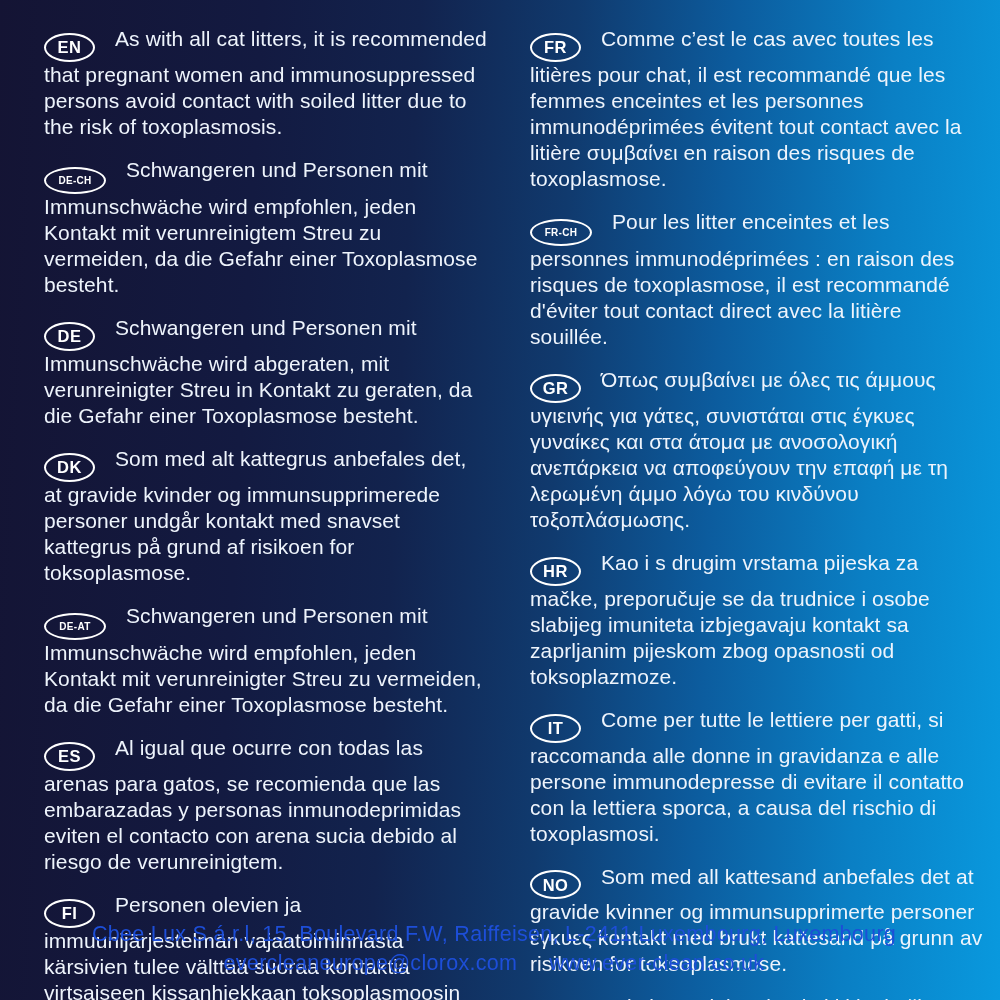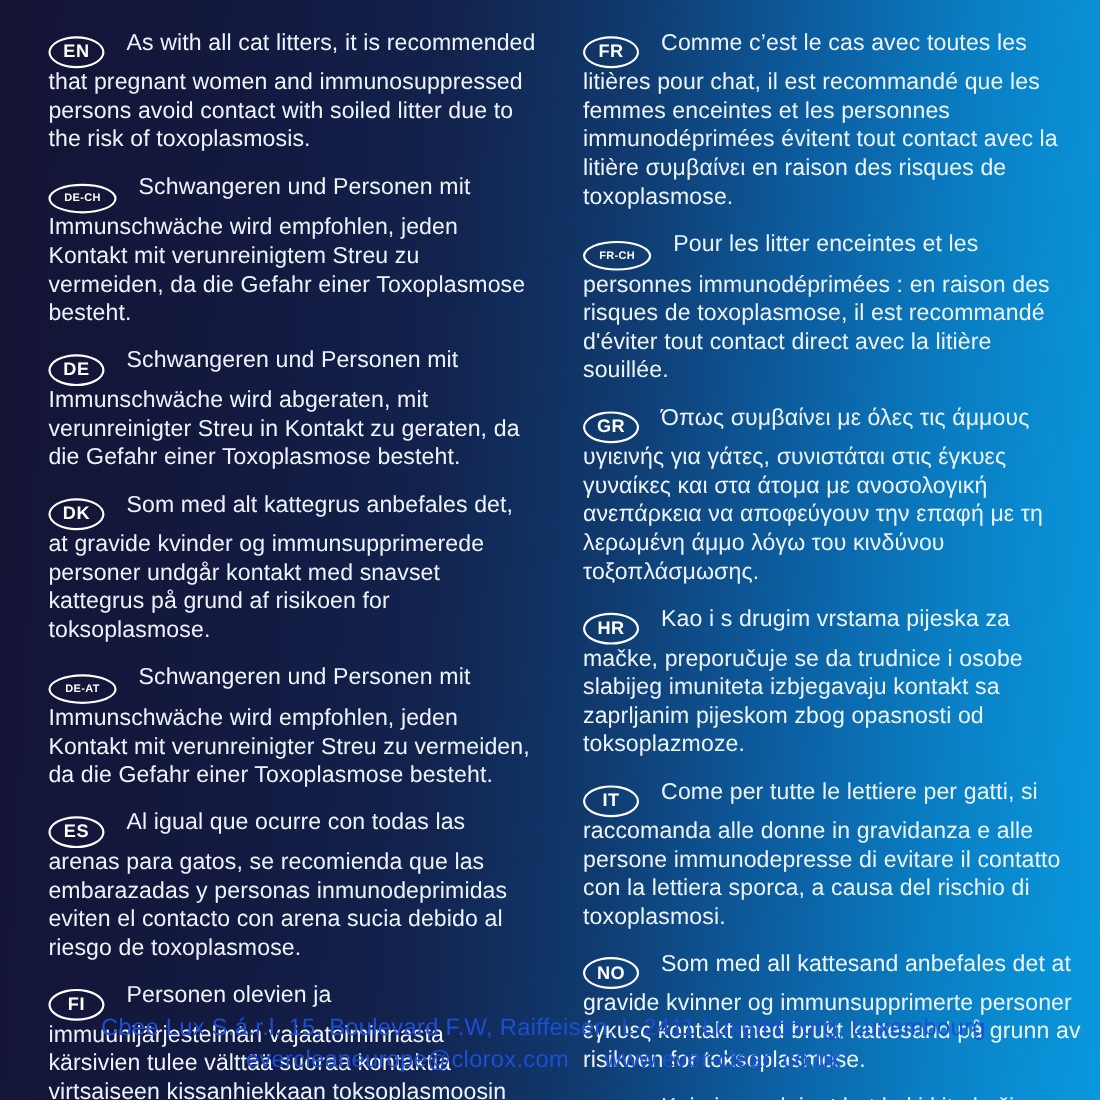--- a/index.html
+++ b/index.html
@@ -117,21 +117,21 @@
 
     <p class="para">
       <span class="badge badge-wide">
           <span class="badge-text">DE-AT</span>
         </span><span>Schwangeren und Personen mit Immunschwäche wird empfohlen, jeden Kontakt mit verunreinigter Streu zu vermeiden, da die Gefahr einer Toxoplasmose besteht.</span>
     </p>
 
     <p class="para">
       <span class="badge">
           <span class="badge-text">ES</span>
-        </span><span>Al igual que ocurre con todas las arenas para gatos, se recomienda que las embarazadas y personas inmunodeprimidas eviten el contacto con arena sucia debido al riesgo de toxoplasmose.</span>
+        </span><span>Al igual que ocurre con todas las arenas para gatos, se recomienda que las embarazadas y personas inmunodeprimidas eviten el contacto con arena sucia debido al riesgo de verunreinigtem.</span>
     </p>
 
     <p class="para">
       <span class="badge">
           <span class="badge-text">FI</span>
         </span><span>Personen olevien ja immuunijärjestelmän vajaatoiminnasta kärsivien tulee välttää suoraa kontaktia virtsaiseen kissanhiekkaan toksoplasmoosin riskin vuoksi. Tämä pätee kaikkiin kissanhiekkoihin.</span>
     </p>
 
   </div>
 

